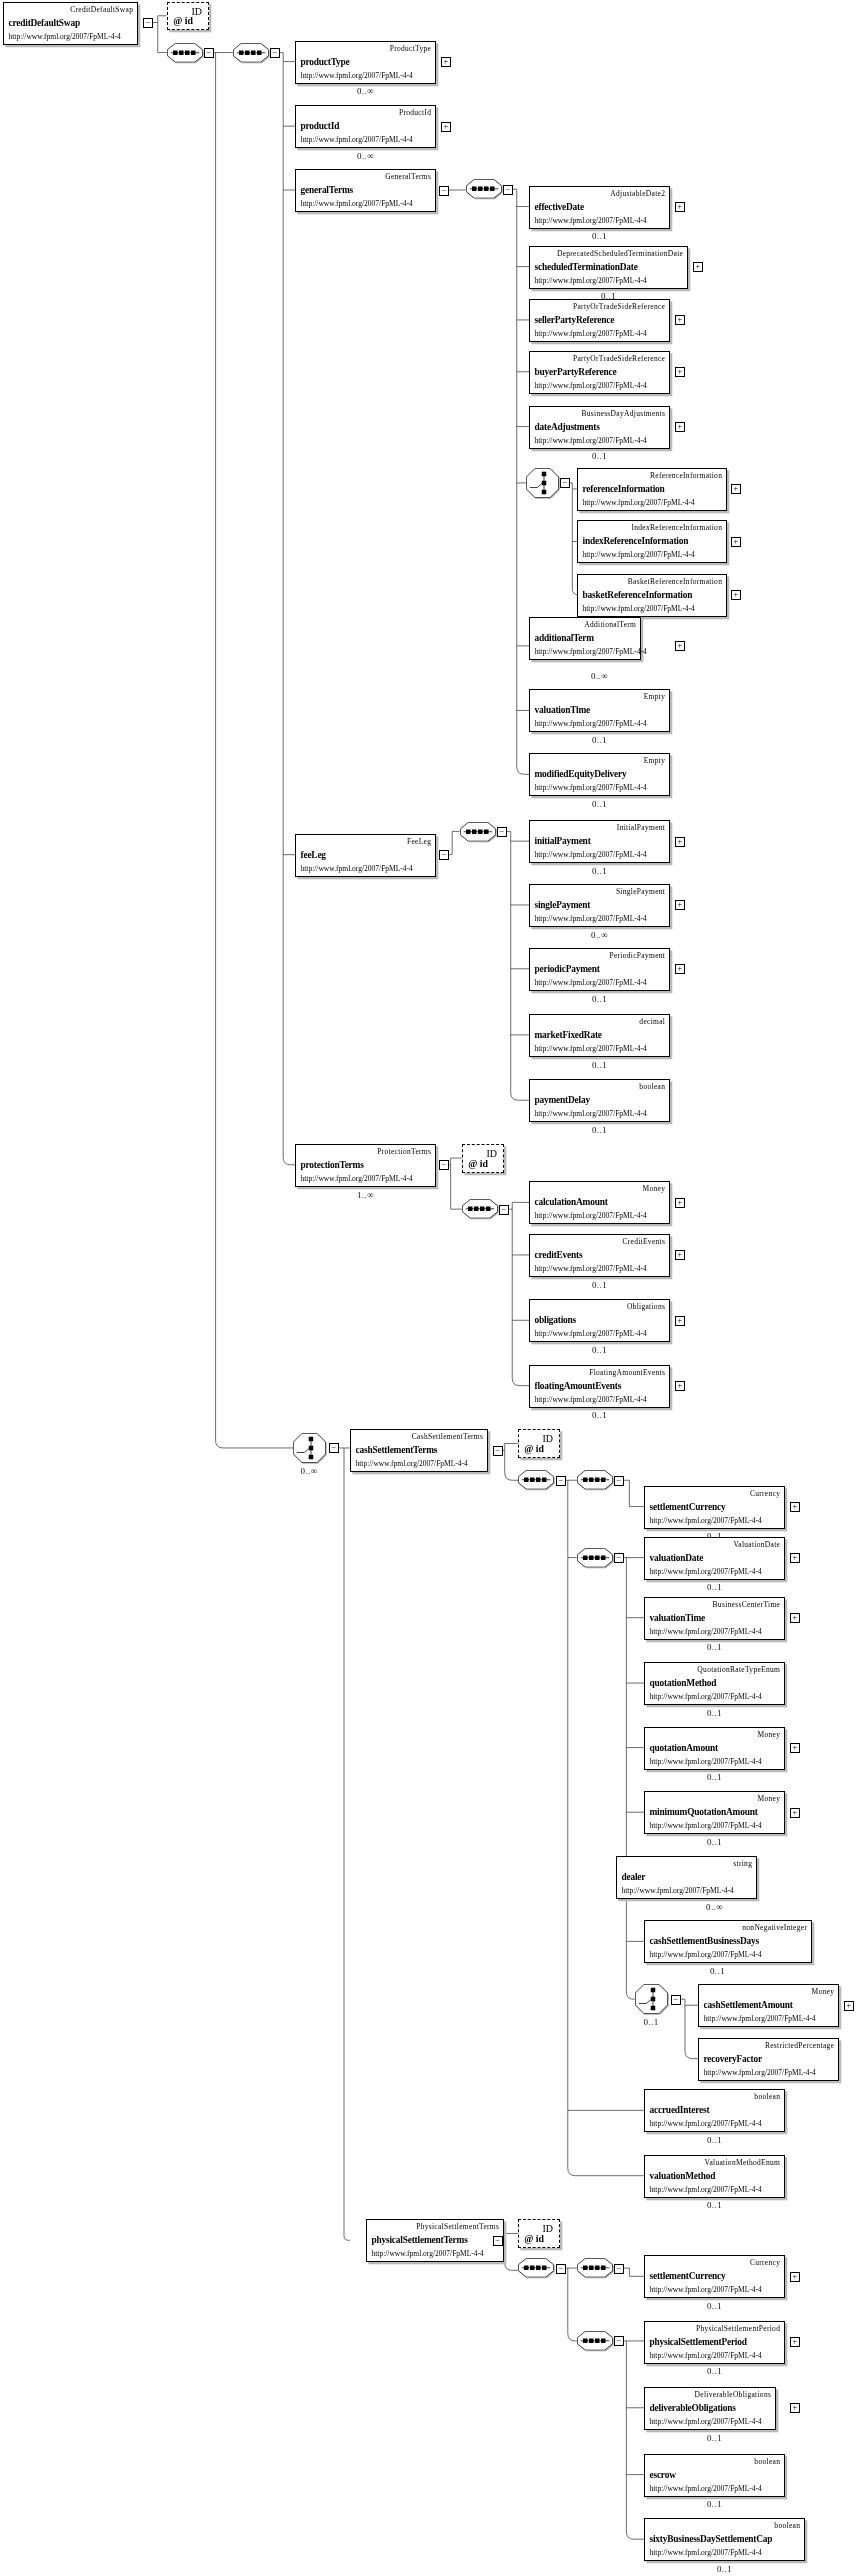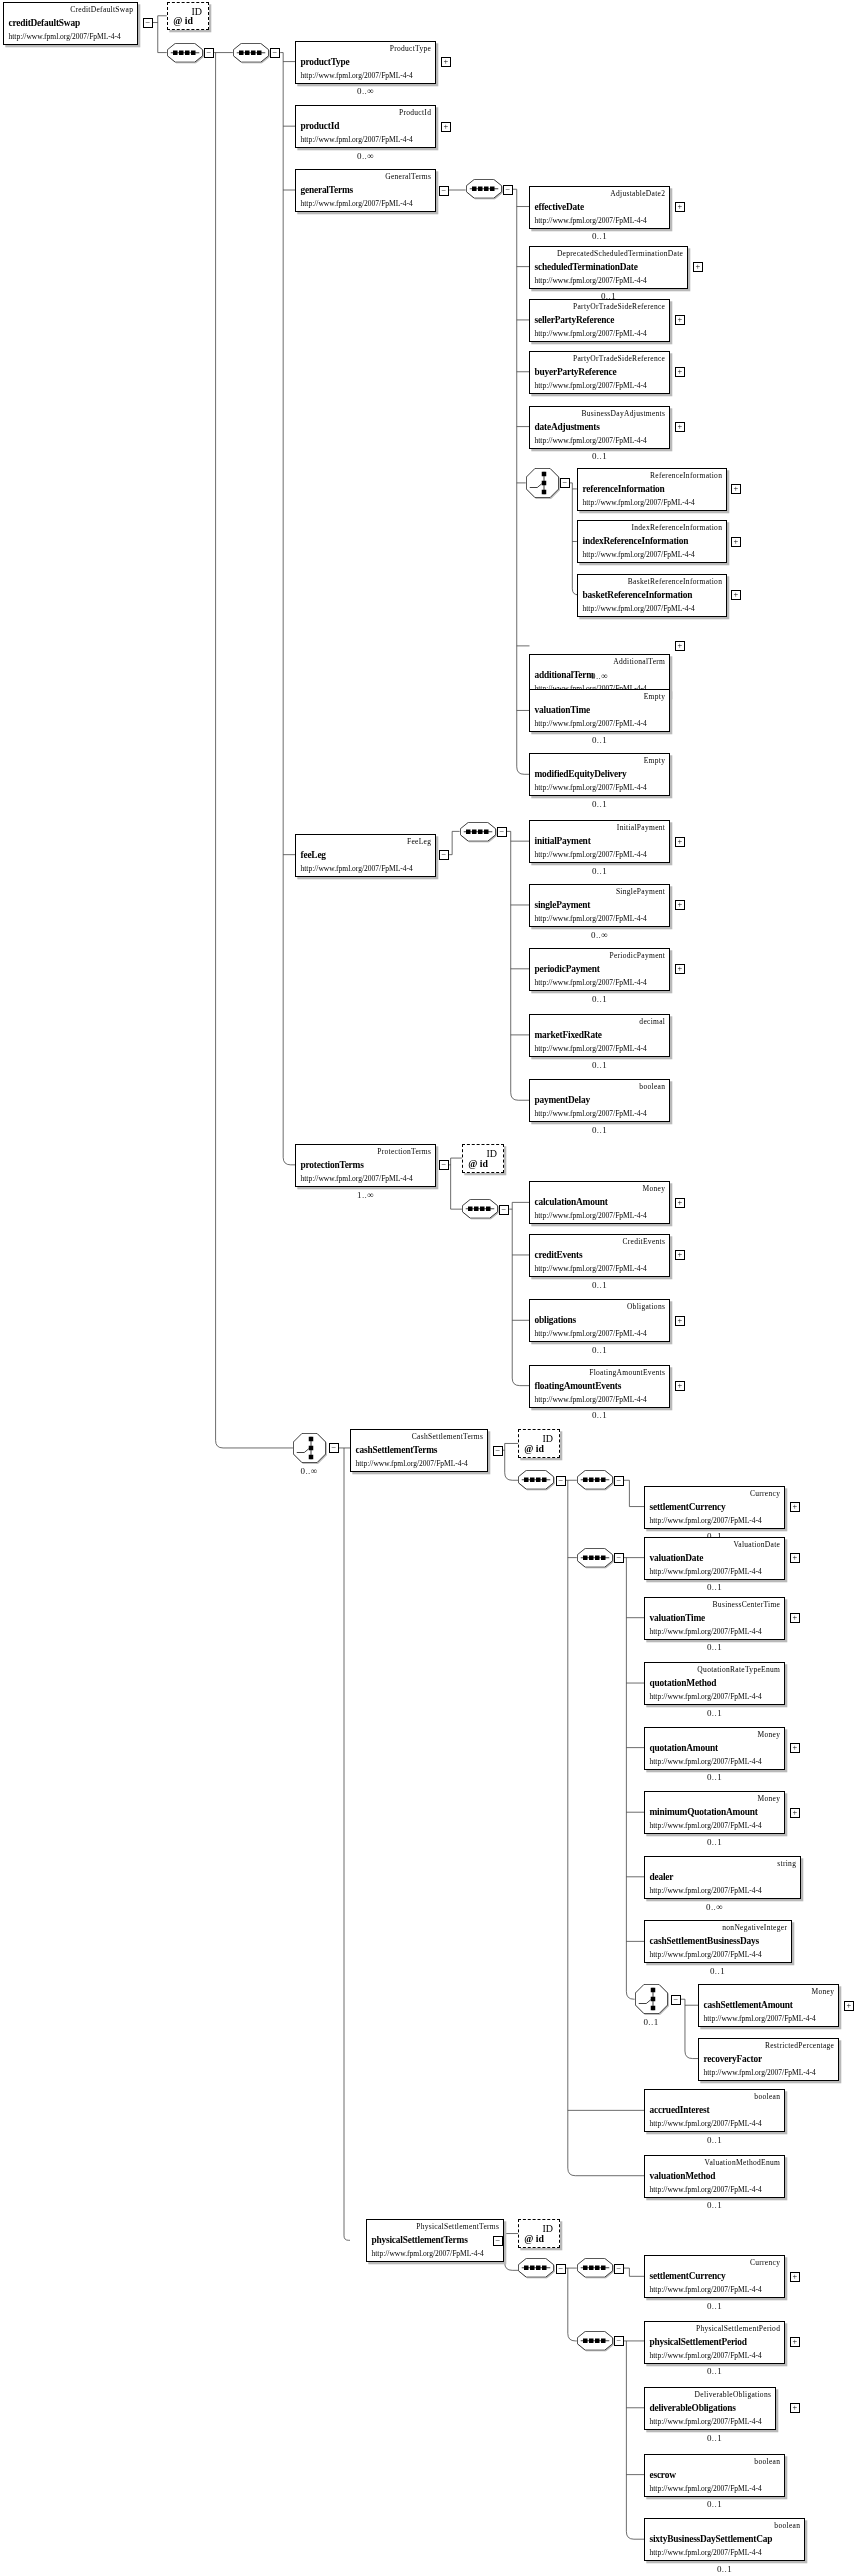--- a/index.html
+++ b/index.html
@@ -181,21 +181,21 @@
 <div class="eb" style="left:577px;top:520px;width:150px">
   <div class="ty">IndexReferenceInformation</div>
   <div class="nm">indexReferenceInformation</div>
   <div class="ns">http://www.fpml.org/2007/FpML-4-4</div>
 </div>
 <div class="eb" style="left:577px;top:574px;width:150px">
   <div class="ty">BasketReferenceInformation</div>
   <div class="nm">basketReferenceInformation</div>
   <div class="ns">http://www.fpml.org/2007/FpML-4-4</div>
 </div>
-<div class="eb" style="left:529px;top:654px;width:141px">
+<div class="eb" style="left:529px;top:617px;width:112px">
   <div class="ty">AdditionalTerm</div>
   <div class="nm">additionalTerm</div>
   <div class="ns">http://www.fpml.org/2007/FpML-4-4</div>
 </div>
 <div class="card" style="left:529px;top:671px;width:141px">0..∞</div>
 <div class="eb" style="left:529px;top:689px;width:141px">
   <div class="ty">Empty</div>
   <div class="nm">valuationTime</div>
   <div class="ns">http://www.fpml.org/2007/FpML-4-4</div>
 </div>
@@ -315,27 +315,27 @@
   <div class="nm">quotationAmount</div>
   <div class="ns">http://www.fpml.org/2007/FpML-4-4</div>
 </div>
 <div class="card" style="left:644px;top:1772px;width:141px">0..1</div>
 <div class="eb" style="left:644px;top:1791px;width:141px">
   <div class="ty">Money</div>
   <div class="nm">minimumQuotationAmount</div>
   <div class="ns">http://www.fpml.org/2007/FpML-4-4</div>
 </div>
 <div class="card" style="left:644px;top:1837px;width:141px">0..1</div>
-<div class="eb" style="left:644px;top:1856px;width:157px">
+<div class="eb" style="left:616px;top:1856px;width:141px">
   <div class="ty">string</div>
   <div class="nm">dealer</div>
   <div class="ns">http://www.fpml.org/2007/FpML-4-4</div>
 </div>
 <div class="card" style="left:644px;top:1902px;width:141px">0..∞</div>
-<div class="eb" style="left:644px;top:1920px;width:148px">
+<div class="eb" style="left:644px;top:1920px;width:168px">
   <div class="ty">nonNegativeInteger</div>
   <div class="nm">cashSettlementBusinessDays</div>
   <div class="ns">http://www.fpml.org/2007/FpML-4-4</div>
 </div>
 <div class="card" style="left:644px;top:1966px;width:147px">0..1</div>
 <div class="eb" style="left:698px;top:1984px;width:141px">
   <div class="ty">Money</div>
   <div class="nm">cashSettlementAmount</div>
   <div class="ns">http://www.fpml.org/2007/FpML-4-4</div>
 </div>

